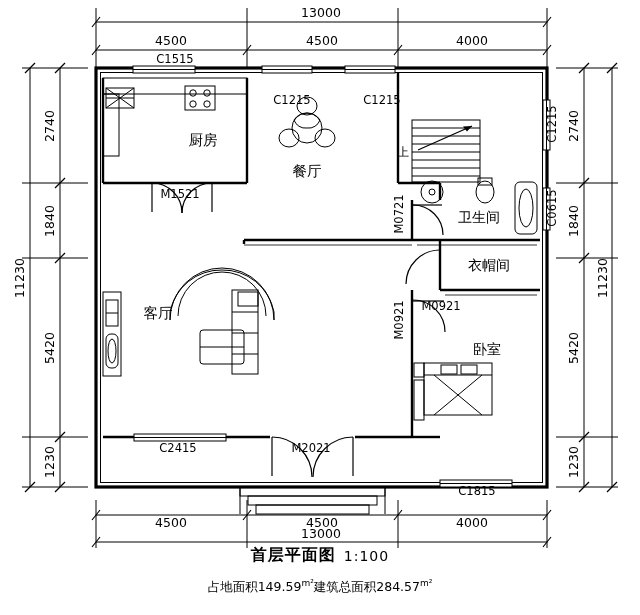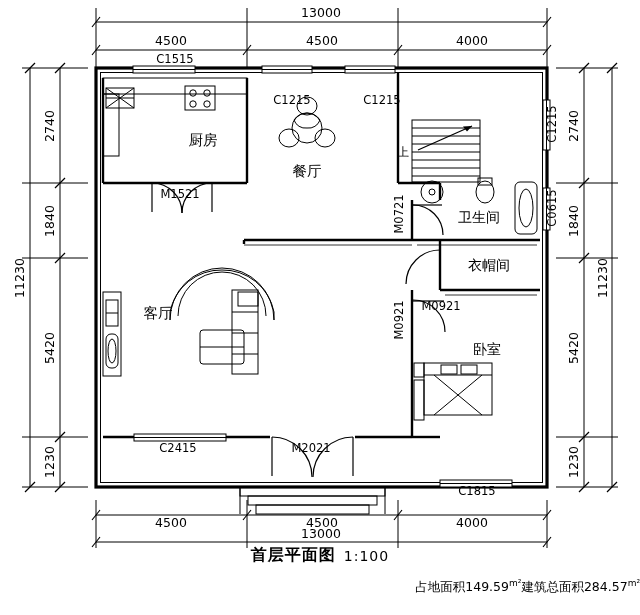--- a/index.html
+++ b/index.html
@@ -13,21 +13,21 @@
   }
   #plan{position:absolute;left:0;top:0;width:640px;height:615px;}
   .cap{position:absolute;text-align:center;}
   #title-row{
     left:0;top:545px;width:640px;
     font-size:16px;font-weight:bold;letter-spacing:1px;
   }
   #title-row span{vertical-align:middle;}
   #scale-label{font-size:14px;font-weight:normal;margin-left:8px;}
   #area-note{
-    left:0;top:578px;width:640px;font-size:12.5px;text-align:right;
+    left:0;top:578px;width:640px;font-size:12.5px;
   }
   .u{font-size:9px;vertical-align:super;}
 </style>
 </head>
 <body>
 
 <svg id="plan" viewBox="0 0 640 615">
 
   <g stroke="#000" stroke-width="1" fill="none">
 

